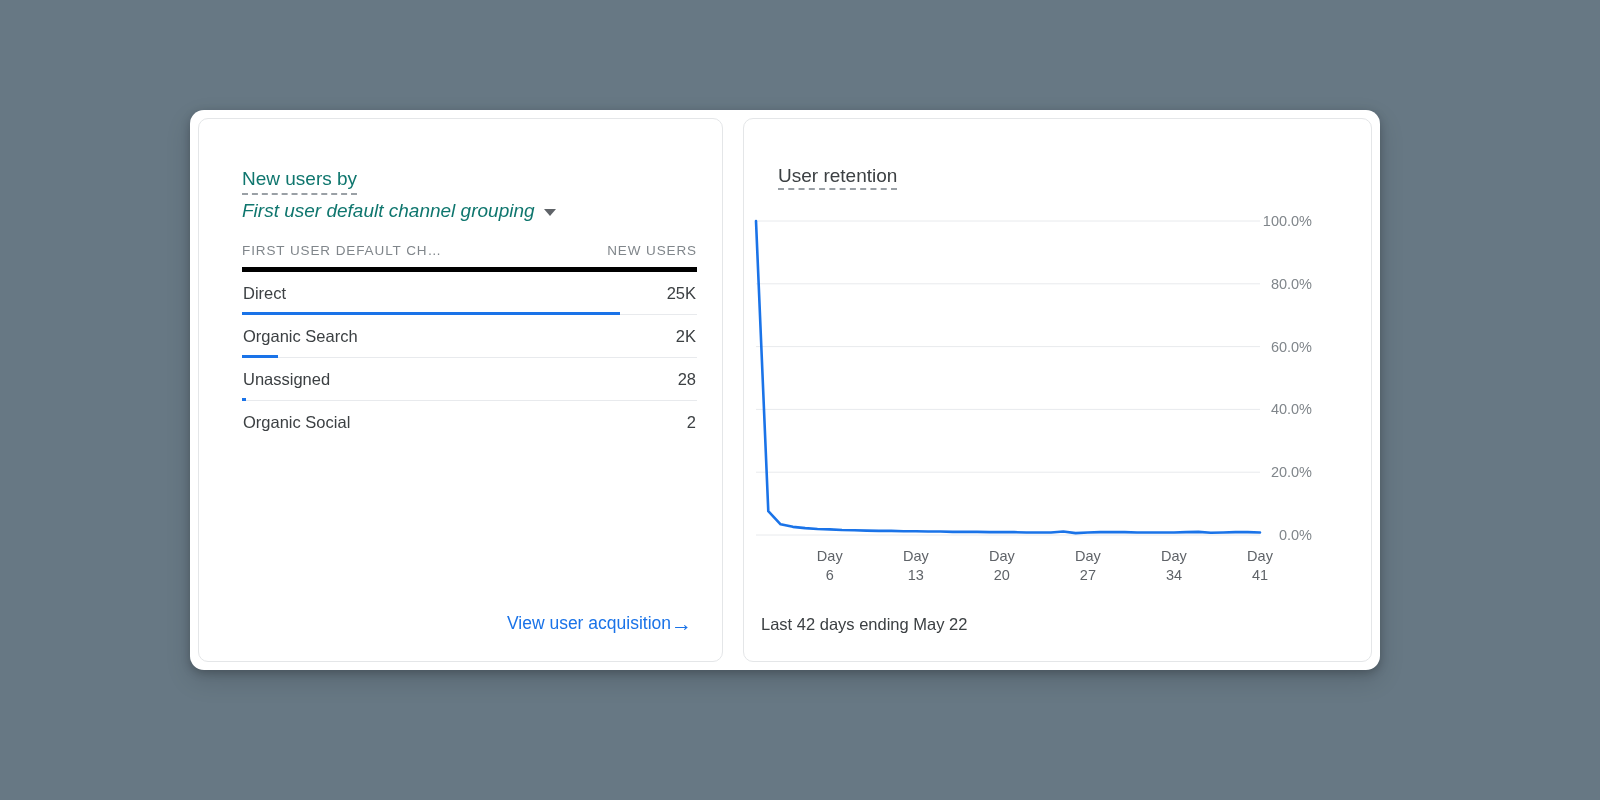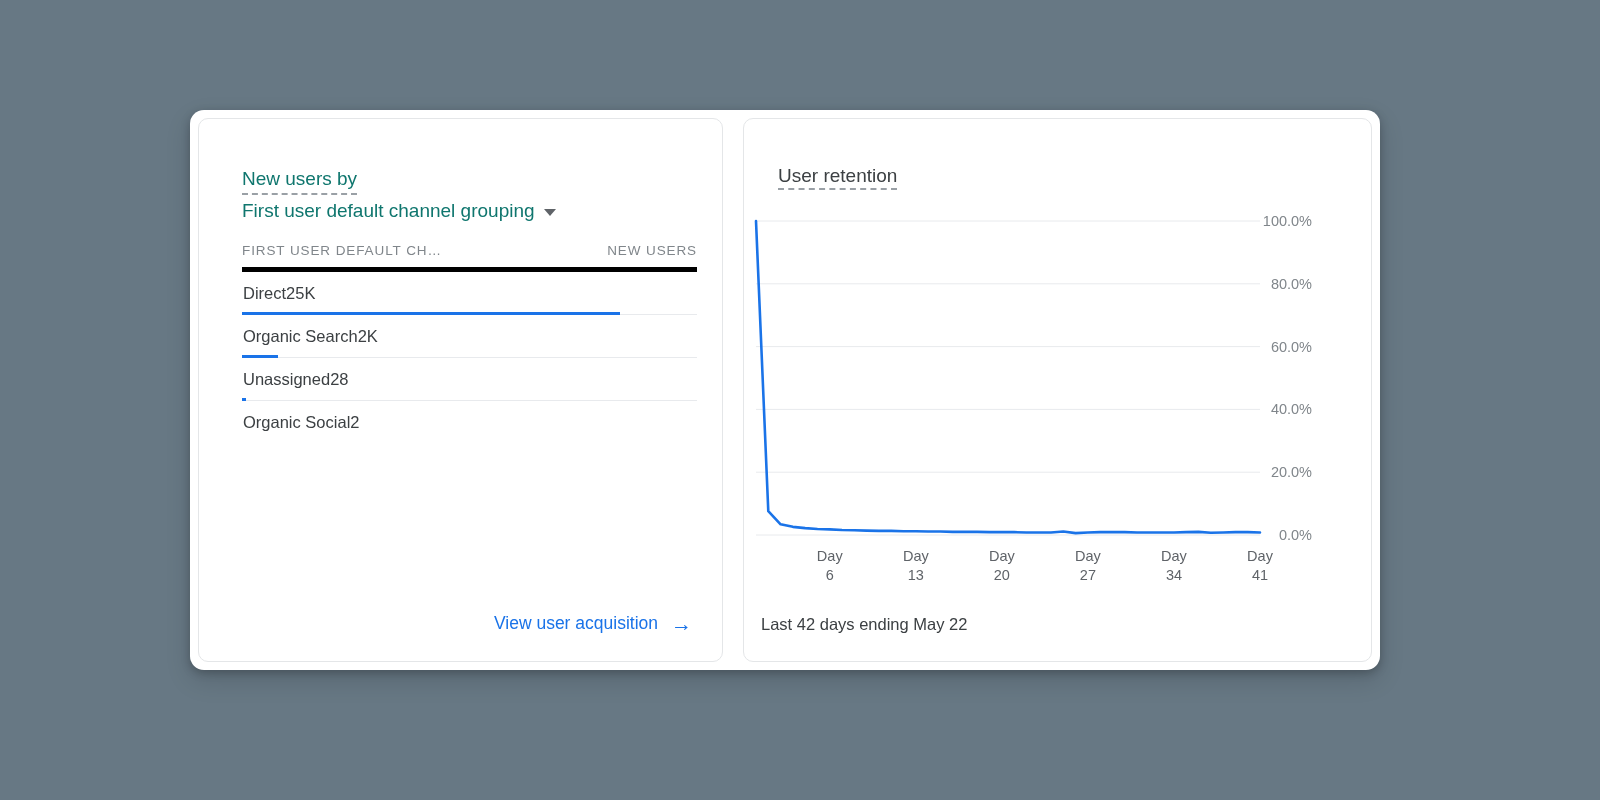--- a/index.html
+++ b/index.html
@@ -68,20 +68,21 @@
     border-bottom: 2px dashed #9aa0a6;
     padding-bottom: 1px;
   }
 
   .title-line2-wrap {
     margin-top: 2px;
     display: flex;
     align-items: center;
     gap: 9px;
     cursor: pointer;
+    font-style: italic;
   }
 
   .caret {
     width: 0; height: 0;
     border-left: 6px solid transparent;
     border-right: 6px solid transparent;
     border-top: 7px solid #5f6368;
     flex: 0 0 auto;
     margin-top: 3px;
   }
@@ -107,21 +108,21 @@
   .th-dim { white-space: nowrap; overflow: hidden; }
   .th-met { white-space: nowrap; }
 
   .row {
     position: relative;
     height: 43px;
   }
 
   .row-content {
     display: flex;
-    justify-content: flex-start;
+    justify-content: space-between;
     align-items: center;
     height: 100%;
     font-size: 16.5px;
     color: #3c4043;
     padding: 0 1px;
   }
 
   .row-value { color: #3c4043; }
 
   
@@ -143,21 +144,20 @@
 
   .row:last-child .row-rule { display: none; }
 
   
   #view-link {
     position: absolute;
     right: 30px;
     bottom: 27px;
     display: flex;
     align-items: center;
-    gap: 13px;
     color: #1a73e8;
     font-size: 17.5px;
     cursor: pointer;
     text-decoration: none;
   }
 
   #view-link .arrow-ico {
     font-size: 21px;
     line-height: 1;
     display: inline-block;

